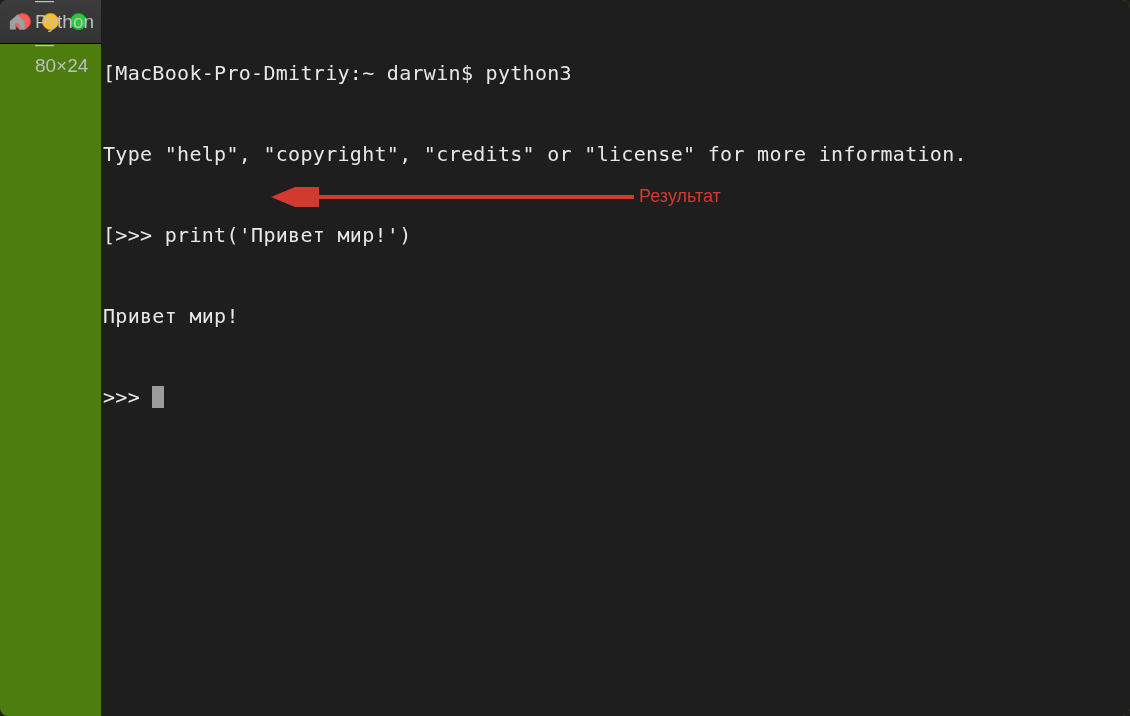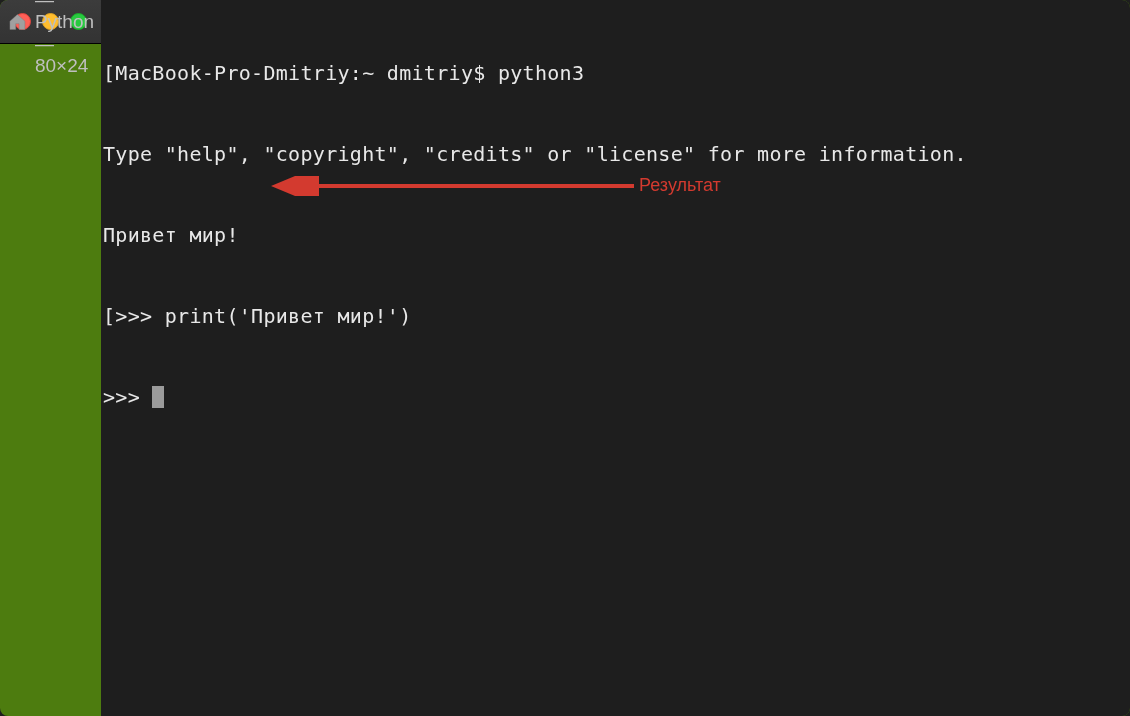--- a/index.html
+++ b/index.html
@@ -101,21 +101,21 @@
       font-size: 18px;
       display: flex;
       align-items: center;
       pointer-events: none;
     }
     .annotation-1 {
       top: 164px;
       left: 365px;
     }
     .annotation-2 {
-      top: 172px;
+      top: 183px;
       left: 168px;
     }
     .arrow-svg {
       display: block;
     }
     .annotation-label {
       white-space: nowrap;
     }
   </style>
 </head>
@@ -132,24 +132,24 @@
       <span class="home-icon">
         <svg width="20" height="20" viewBox="0 0 24 24" fill="none">
           <path d="M3 11 L12 3 L21 11 L21 21 L14 21 L14 14 L10 14 L10 21 L3 21 Z" fill="#a0a0a0" stroke="#7a7a7a" stroke-width="0.5"></path>
         </svg>
       </span>
       <span>dmitriy — Python — 80×24</span>
     </div>
   </div>
 
   <div class="terminal-body">
-    <span class="terminal-line">[MacBook-Pro-Dmitriy:~ dmitriy$ python3</span>
+    <span class="terminal-line">[MacBook-Pro-Dmitriy:~ darwin$ python3</span>
     <span class="terminal-line">Type "help", "copyright", "credits" or "license" for more information.</span>
+    <span class="terminal-line">[&gt;&gt;&gt; print('Привет мир!')</span>
     <span class="terminal-line">Привет мир!</span>
-    <span class="terminal-line">[&gt;&gt;&gt; print('Привет мир!')</span>
     <span class="terminal-line"><span>&gt;&gt;&gt; </span><span class="cursor"></span></span>
 
 
     <div class="annotation annotation-2">
       <svg class="arrow-svg" width="370" height="20">
         <defs>
           <marker id="ah2" markerWidth="12" markerHeight="10" refX="2" refY="5" orient="auto">
             <polygon points="0,5 12,0 12,10" fill="#d33a2f"></polygon>
           </marker>
         </defs>

